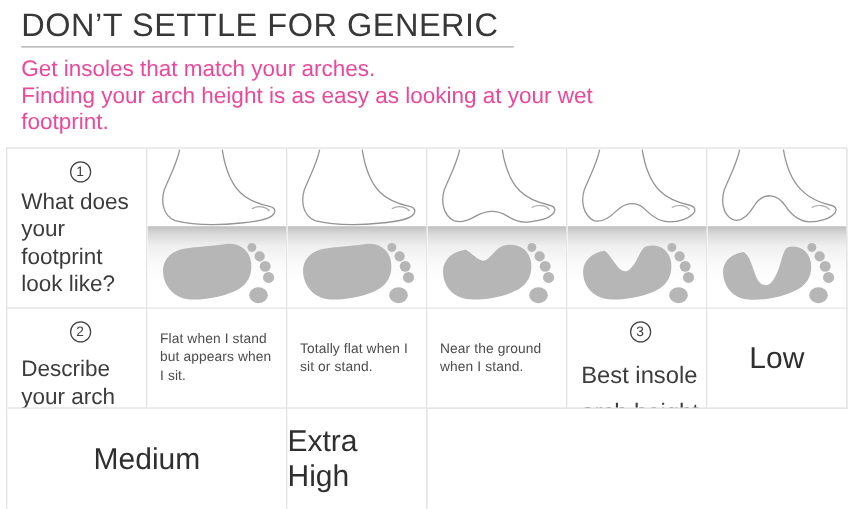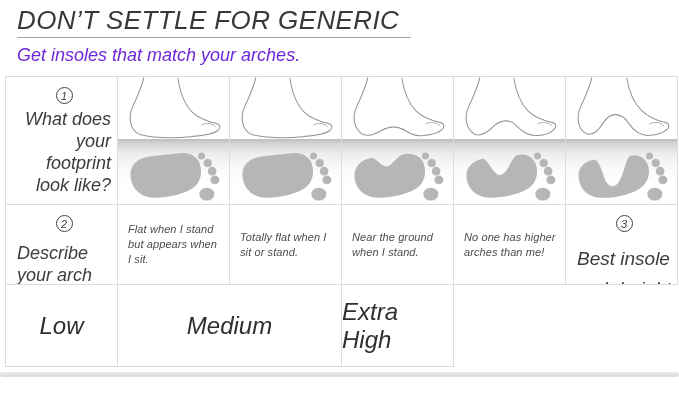--- a/index.html
+++ b/index.html
@@ -1,44 +1,44 @@
 <!DOCTYPE html>
 <html><head>
 <meta charset="utf-8">
 <style>
   * { margin:0; padding:0; box-sizing:border-box; }
   html,body { width:679px; height:407px; background:#ffffff; overflow:hidden;
               font-family:"Liberation Sans","DejaVu Sans",sans-serif; }
 
-  .page { width:547px; height:407px; position:relative;font-style:italic; }
+  .page { width:547px; height:407px; position:relative; }
 
   
   .header { padding:6px 0 0 17px; }
   .title { font-size:26px; font-weight:300; letter-spacing:0.4px; color:#383838;
            line-height:28px; }
   .title-rule { width:394px; height:1px; background:#a8a8a8; margin-top:3px; }
-  .subtitle { margin-top:7px; font-size:18px; color:#6d28d9; line-height:21px; font-weight:400; }
+  .subtitle { margin-top:7px; font-size:18px; color:#ec4899; line-height:21px; font-weight:400; }
 
   
   .arch-table { margin:10px 0 0 5px; width:673px;
                 display:grid;
                 grid-template-columns:repeat(6,minmax(0,1fr));
                 grid-template-rows:128px 80px 82px;
                 border-top:1px solid #dcdcdc; border-left:1px solid #dcdcdc;
                 background:#fff; }
   .cell { border-right:1px solid #dcdcdc; border-bottom:1px solid #dcdcdc;
           position:relative; overflow:hidden; background:#fff; }
 
   
   .step-cell { padding:8px 6px 0 11px; color:#3d3d3d; }
   .num-circle { display:block; width:17px; height:17px; margin:2px auto 0 auto;
                 border:1px solid #414141; border-radius:50%;
                 font-size:11px; line-height:16px; text-align:center; color:#3d3d3d; }
   .step-label { font-size:18px; line-height:22px; color:#3c3c3c; }
-  .r1 .step-label { margin-top:4px;text-align:right; }
+  .r1 .step-label { margin-top:4px; }
   .r2 .step-label { margin-top:10px; }
   .r3 .step-label { margin-top:12px; font-size:19px; line-height:30px; }
 
   
   .ill-cell .ground { position:absolute; left:0; right:0; top:62px; bottom:0;
       background:linear-gradient(to bottom,#bfbfbf 0px,#d9d9d9 6px,#efefef 16px,#fafafa 30px,#ffffff 46px); }
   .foot-svg { position:absolute; top:-1px; left:50%; transform:translateX(-50%);
               width:106px; height:64px; }
   .print-svg { position:absolute; top:71px; left:50%; transform:translateX(-50%);
                width:98px; height:55px; }
@@ -58,20 +58,21 @@
 </style>
 </head>
 <body>
 
 <div class="page">
 
   <div class="header">
     <div class="title">DON’T SETTLE FOR GENERIC</div>
     <div class="title-rule"></div>
     <div class="subtitle">Get insoles that match your arches.</div>
+    <div class="subtitle" style="margin-top:0;">Finding your arch height is as easy as looking at your wet footprint.</div>
   </div>
 
   <div class="arch-table">
 
     <div class="cell step-cell r1">
       <span class="num-circle">1</span>
       <div class="step-label">What does your footprint look like?</div>
     </div>
 
     <div class="cell ill-cell">
@@ -164,21 +165,20 @@
       </svg>
     </div>
 
     <div class="cell step-cell r2">
       <span class="num-circle">2</span>
       <div class="step-label">Describe your arch</div>
     </div>
     <div class="cell desc-cell">Flat when I stand but appears when I sit.</div>
     <div class="cell desc-cell">Totally flat when I sit or stand.</div>
     <div class="cell desc-cell">Near the ground when I stand.</div>
-    <div class="cell desc-cell">No one has higher arches than me!</div>
 
     <div class="cell step-cell r3">
       <span class="num-circle">3</span>
       <div class="step-label">Best insole arch height</div>
     </div>
     <div class="cell height-cell">Low</div>
     <div class="cell height-cell span-2">Medium</div>
     <div class="cell height-cell">Extra High</div>
 
   </div>

